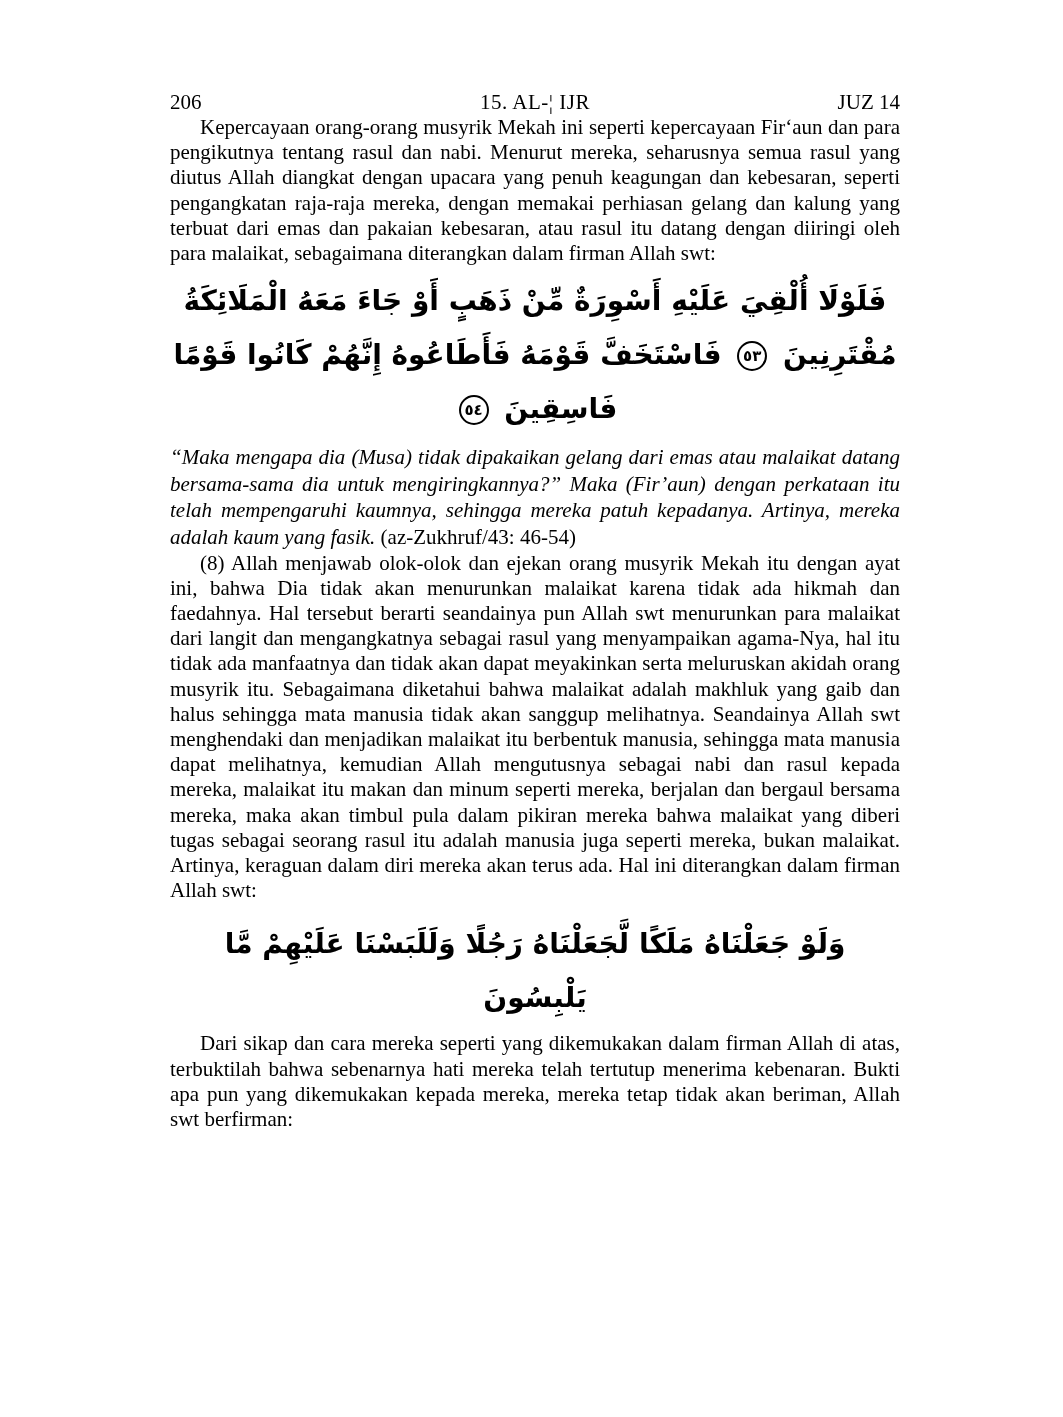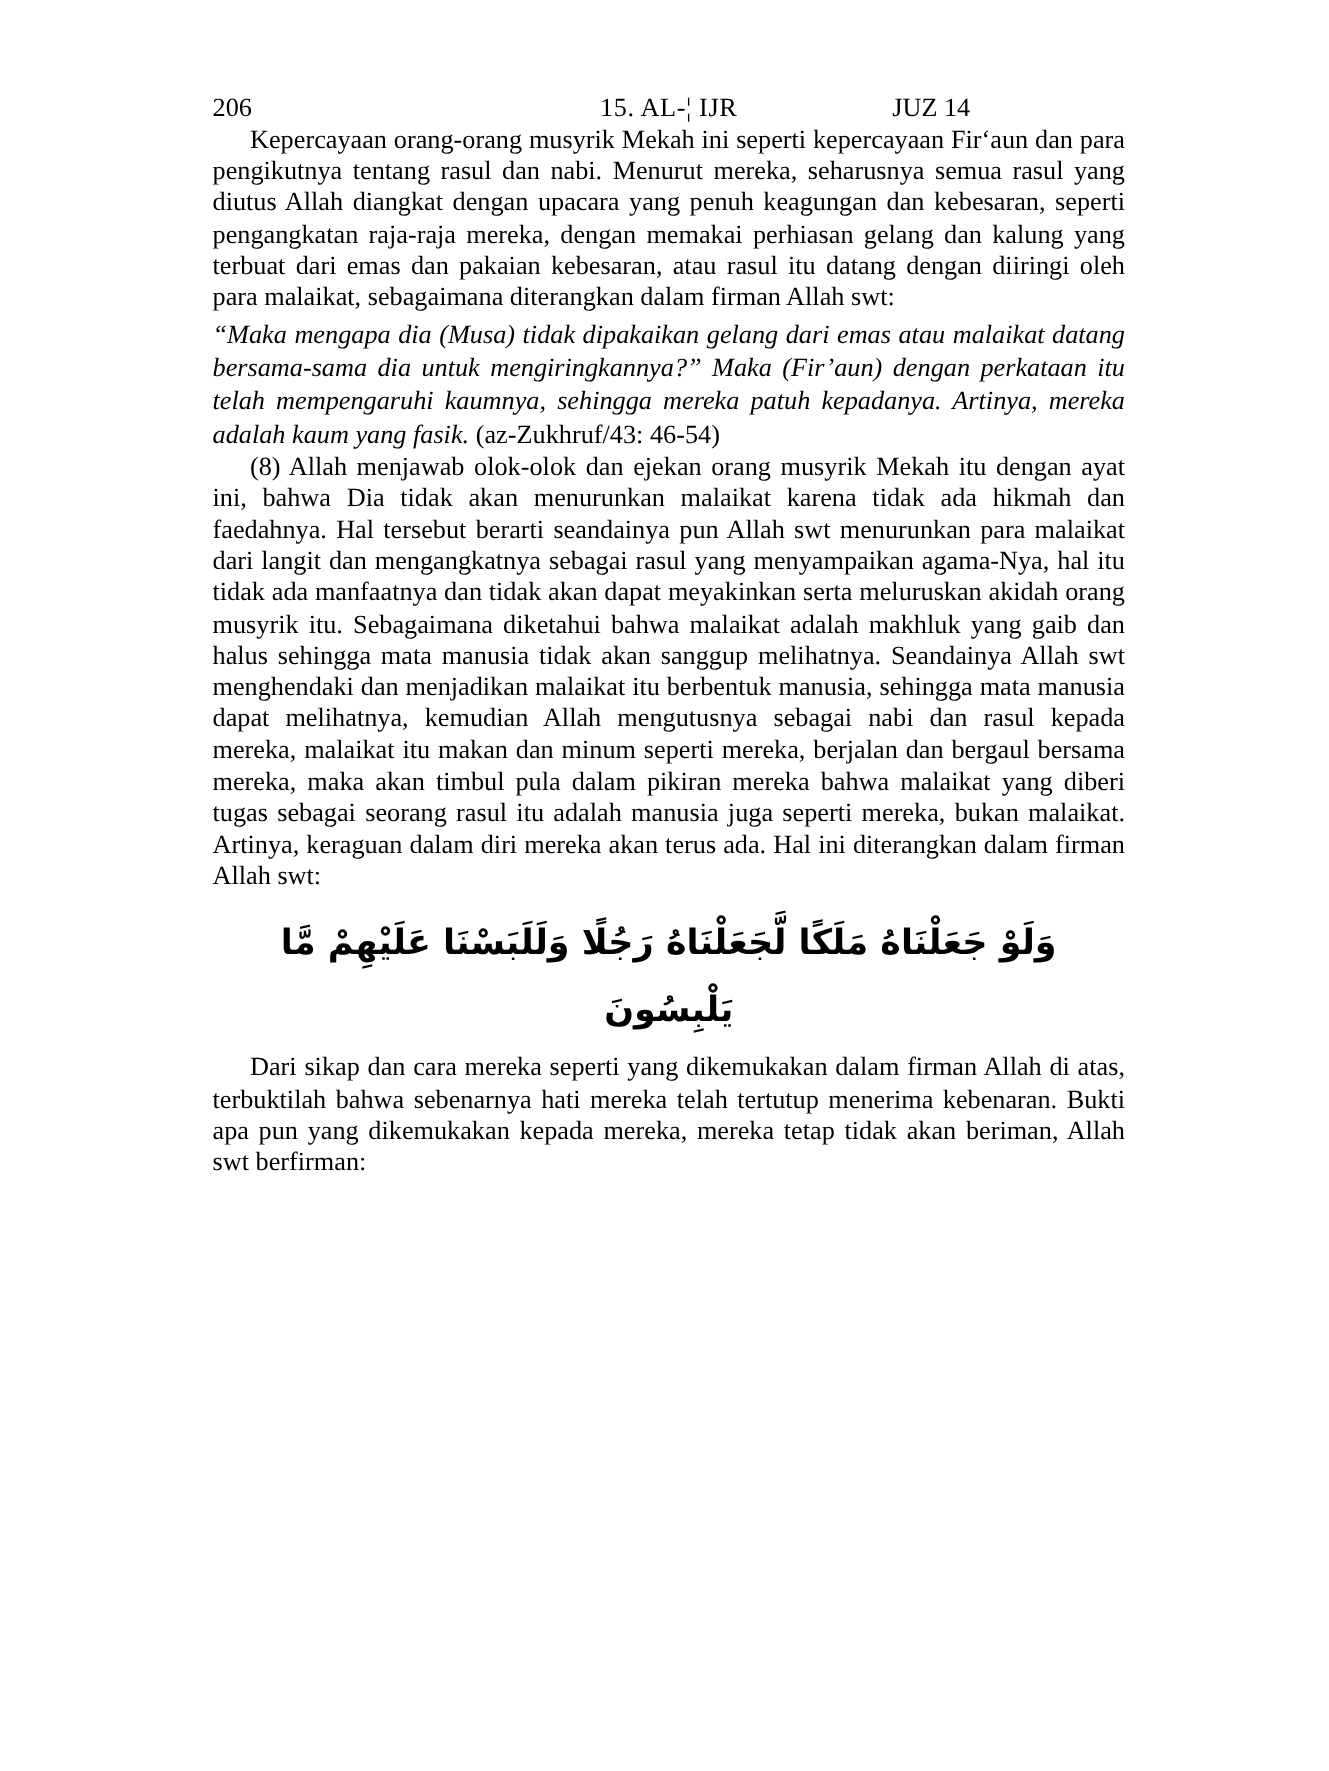--- a/index.html
+++ b/index.html
@@ -8,33 +8,33 @@
     background: #ffffff;
     color: #000000;
     font-family: "Liberation Serif", serif;
   }
   .page {
     position: relative;
     width: 1063px;
     height: 1417px;
     background: #ffffff;
     box-sizing: border-box;
-    padding: 40px 163px 0 170px;
+    padding: 56px 163px 0 170px;
     overflow: hidden;
   }
   .header {
     display: grid;
     grid-template-columns: 1fr auto 1fr;
     align-items: baseline;
     font-size: 21px;
     line-height: 25px;
   }
   .header .page-num { text-align: left; }
   .header .title    { text-align: center; letter-spacing: 0.5px; margin-top: 34px; }
-  .header .juz      { text-align: center; }
+  .header .juz      { text-align: right; }
 
   p.body {
     font-size: 21px;
     line-height: 25.2px;
     text-align: justify;
     margin: 0;
   }
   p.first { }
   .indent { text-indent: 30px; }
 
@@ -80,20 +80,26 @@
 <div class="page">
 
   <div class="header">
     <span class="page-num">206</span>
     <span class="title">15. AL-¦ IJR</span>
     <span class="juz">JUZ 14</span>
   </div>
 
   <p class="body first indent">Kepercayaan orang-orang musyrik Mekah ini seperti kepercayaan Fir‘aun dan para pengikutnya tentang rasul dan nabi. Menurut mereka, seharusnya semua rasul yang diutus Allah diangkat dengan upacara yang penuh keagungan dan kebesaran, seperti pengangkatan raja-raja mereka, dengan memakai perhiasan gelang dan kalung yang terbuat dari emas dan pakaian kebesaran, atau rasul itu datang dengan diiringi oleh para malaikat, sebagaimana diterangkan dalam firman Allah swt:</p>
 
+  <div class="arabic">
+    <span>فَلَوْلَا أُلْقِيَ عَلَيْهِ أَسْوِرَةٌ مِّنْ ذَهَبٍ أَوْ جَاءَ مَعَهُ الْمَلَائِكَةُ مُقْتَرِنِينَ</span>
+    <span class="ayah-circle">٥٣</span>
+    <span>فَاسْتَخَفَّ قَوْمَهُ فَأَطَاعُوهُ إِنَّهُمْ كَانُوا قَوْمًا فَاسِقِينَ</span>
+    <span class="ayah-circle">٥٤</span>
+  </div>
 
   <p class="trans"><span>“Maka mengapa dia (Musa) tidak dipakaikan gelang dari emas atau malaikat datang bersama-sama dia untuk mengiringkannya?” Maka (Fir’aun) dengan perkataan itu telah mempengaruhi kaumnya, sehingga mereka patuh kepadanya. Artinya, mereka adalah kaum yang fasik.</span><span class="ref"> (az-Zukhruf/43: 46-54)</span></p>
 
   <p class="body indent gap-before">(8) Allah menjawab olok-olok dan ejekan orang musyrik Mekah itu dengan ayat ini, bahwa Dia tidak akan menurunkan malaikat karena tidak ada hikmah dan faedahnya. Hal tersebut berarti seandainya pun Allah swt menurunkan para malaikat dari langit dan mengangkatnya sebagai rasul yang menyampaikan agama-Nya, hal itu tidak ada manfaatnya dan tidak akan dapat meyakinkan serta meluruskan akidah orang musyrik itu. Sebagaimana diketahui bahwa malaikat adalah makhluk yang gaib dan halus sehingga mata manusia tidak akan sanggup melihatnya. Seandainya Allah swt menghendaki dan menjadikan malaikat itu berbentuk manusia, sehingga mata manusia dapat melihatnya, kemudian Allah mengutusnya sebagai nabi dan rasul kepada mereka, malaikat itu makan dan minum seperti mereka, berjalan dan bergaul bersama mereka, maka akan timbul pula dalam pikiran mereka bahwa malaikat yang diberi tugas sebagai seorang rasul itu adalah manusia juga seperti mereka, bukan malaikat. Artinya, keraguan dalam diri mereka akan terus ada. Hal ini diterangkan dalam firman Allah swt:</p>
 
   <div class="arabic second">
     <span>وَلَوْ جَعَلْنَاهُ مَلَكًا لَّجَعَلْنَاهُ رَجُلًا وَلَلَبَسْنَا عَلَيْهِمْ مَّا يَلْبِسُونَ</span>
   </div>
 
 

